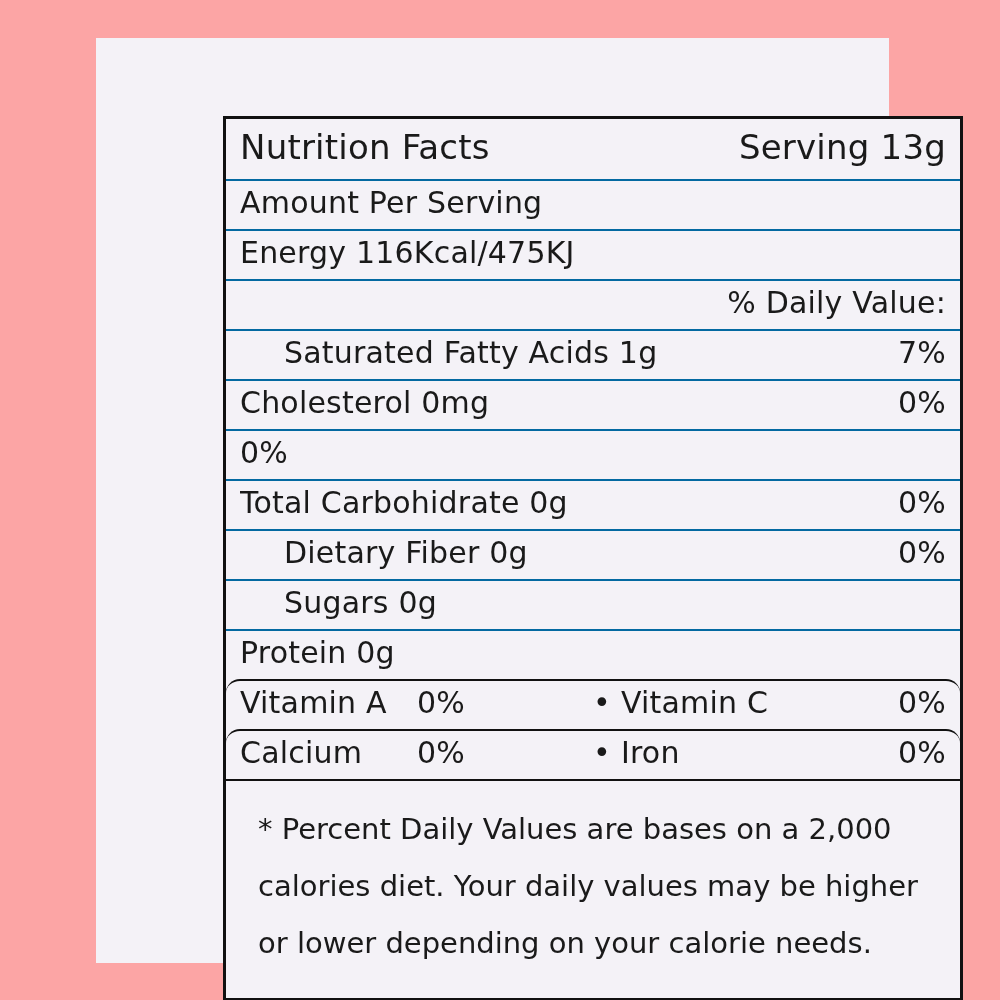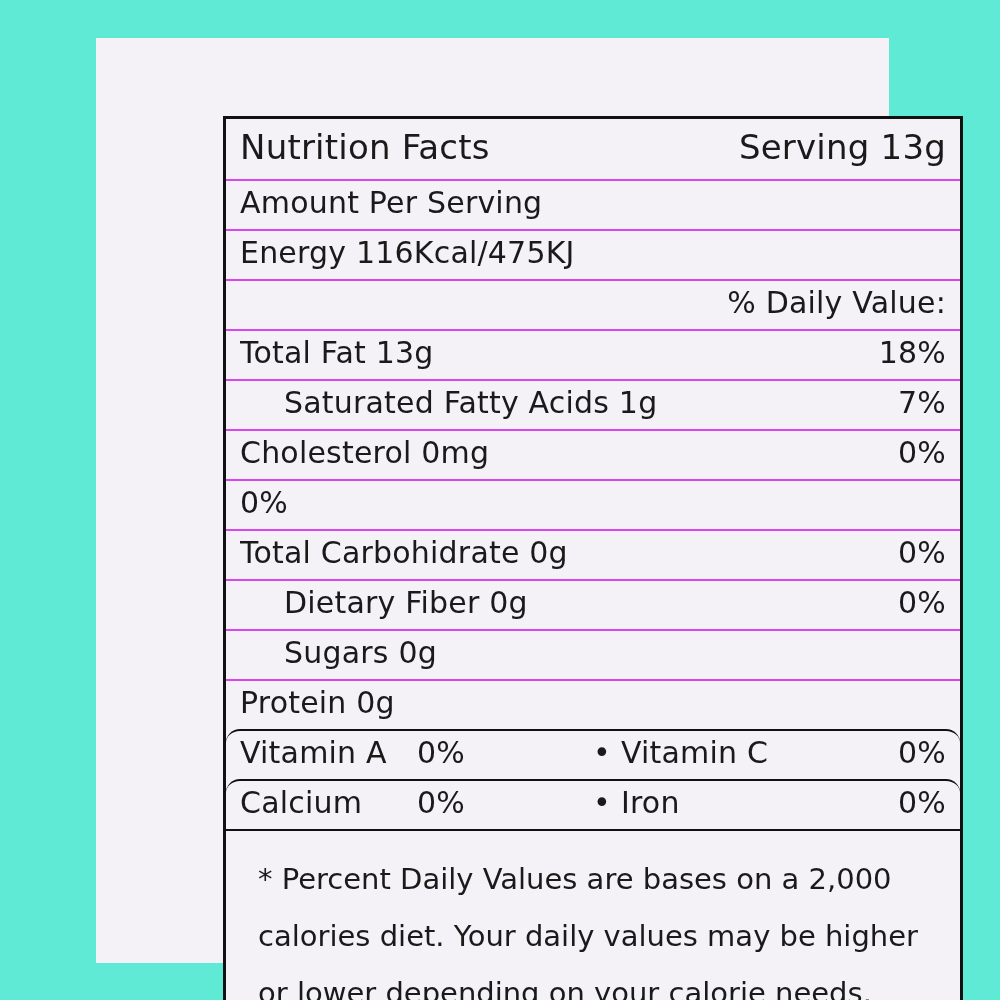--- a/index.html
+++ b/index.html
@@ -8,21 +8,21 @@
     width: 1000px;
     height: 1000px;
     background: #ffffff;
     font-family: "DejaVu Sans", sans-serif;
   }
 
   #page {
     position: relative;
     width: 1000px;
     height: 1000px;
-    background: #5eead4;
+    background: #fca5a5;
     overflow: hidden;
   }
 
   
   .label-panel {
     position: absolute;
     left: 96px;
     top: 38px;
     width: 793px;
     height: 925px;
@@ -36,21 +36,21 @@
     top: 78px;
     width: 740px;
     border: 3px solid #111111;
     background: #f4f2f7;
     box-sizing: border-box;
   }
 
   .nf-row {
     display: flex;
     align-items: baseline;
-    border-top: 2px solid #d946ef;
+    border-top: 2px solid #0369a1;
     padding: 2px 14px 6px 14px;
     box-sizing: border-box;
     min-height: 44px;
   }
 
   .nf-left {
     flex: 1 1 auto;
     white-space: nowrap;
     overflow: hidden;
   }
@@ -149,24 +149,20 @@
 
       <div class="nf-row">
         <span class="txt nf-left">Energy 116Kcal/475KJ</span>
       </div>
 
       <div class="nf-row">
         <span class="txt nf-left"></span>
         <span class="txt nf-right">% Daily Value:</span>
       </div>
 
-      <div class="nf-row">
-        <span class="txt nf-left">Total Fat 13g</span>
-        <span class="txt nf-right">18%</span>
-      </div>
 
       <div class="nf-row">
         <span class="txt nf-left indent1">Saturated Fatty Acids 1g</span>
         <span class="txt nf-right">7%</span>
       </div>
 
 
       <div class="nf-row">
         <span class="txt nf-left">Cholesterol 0mg</span>
         <span class="txt nf-right">0%</span>

